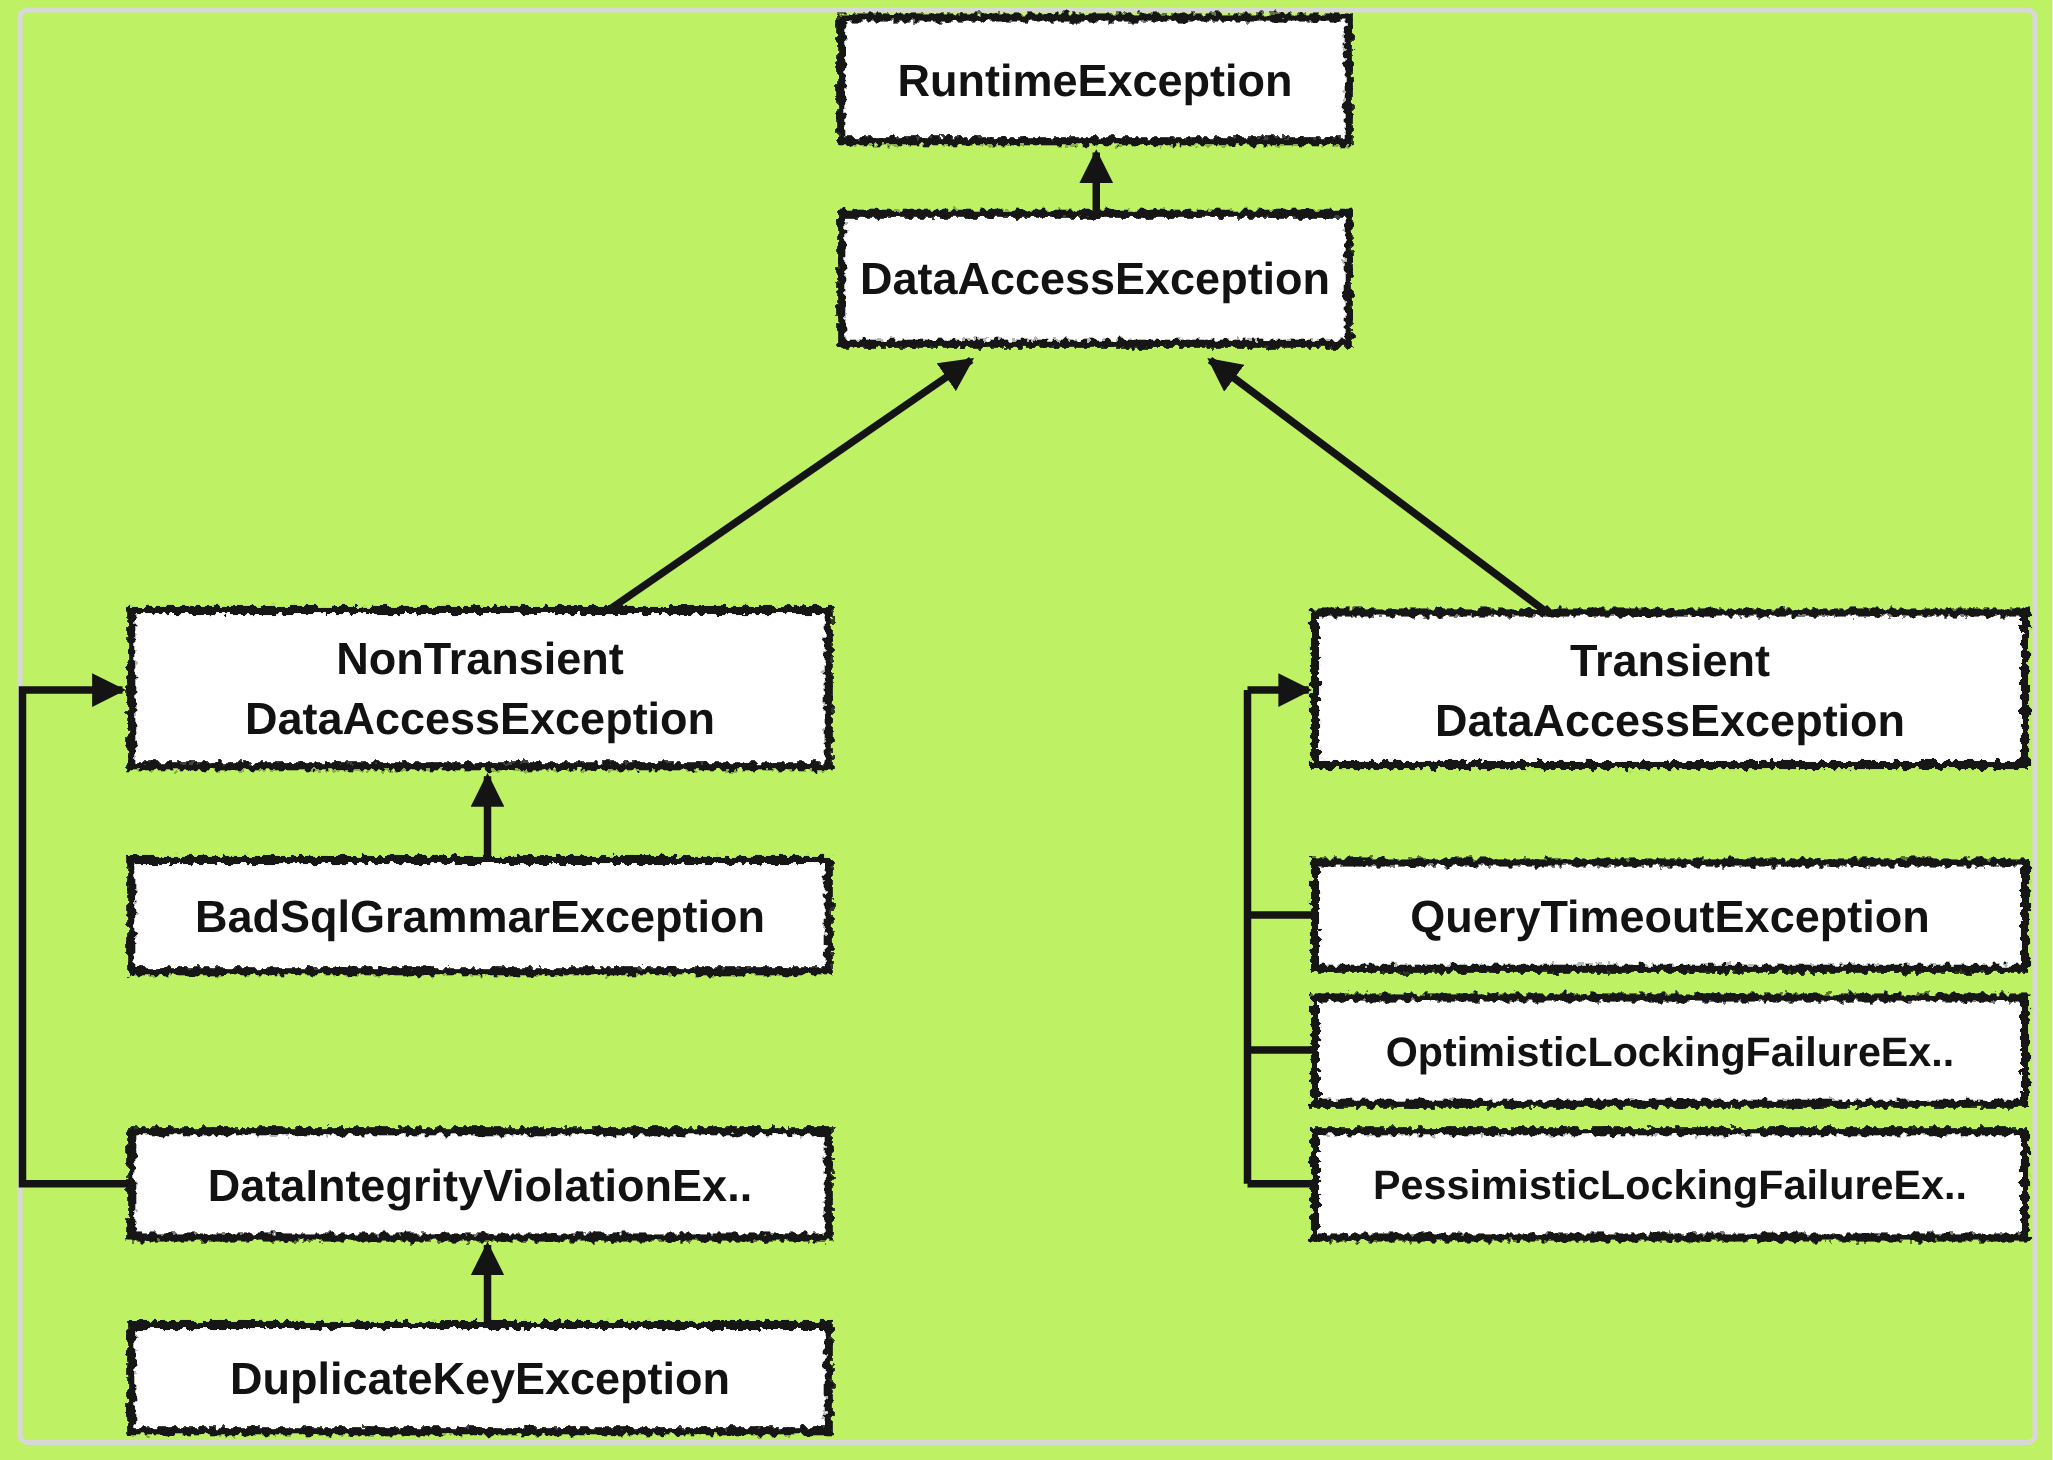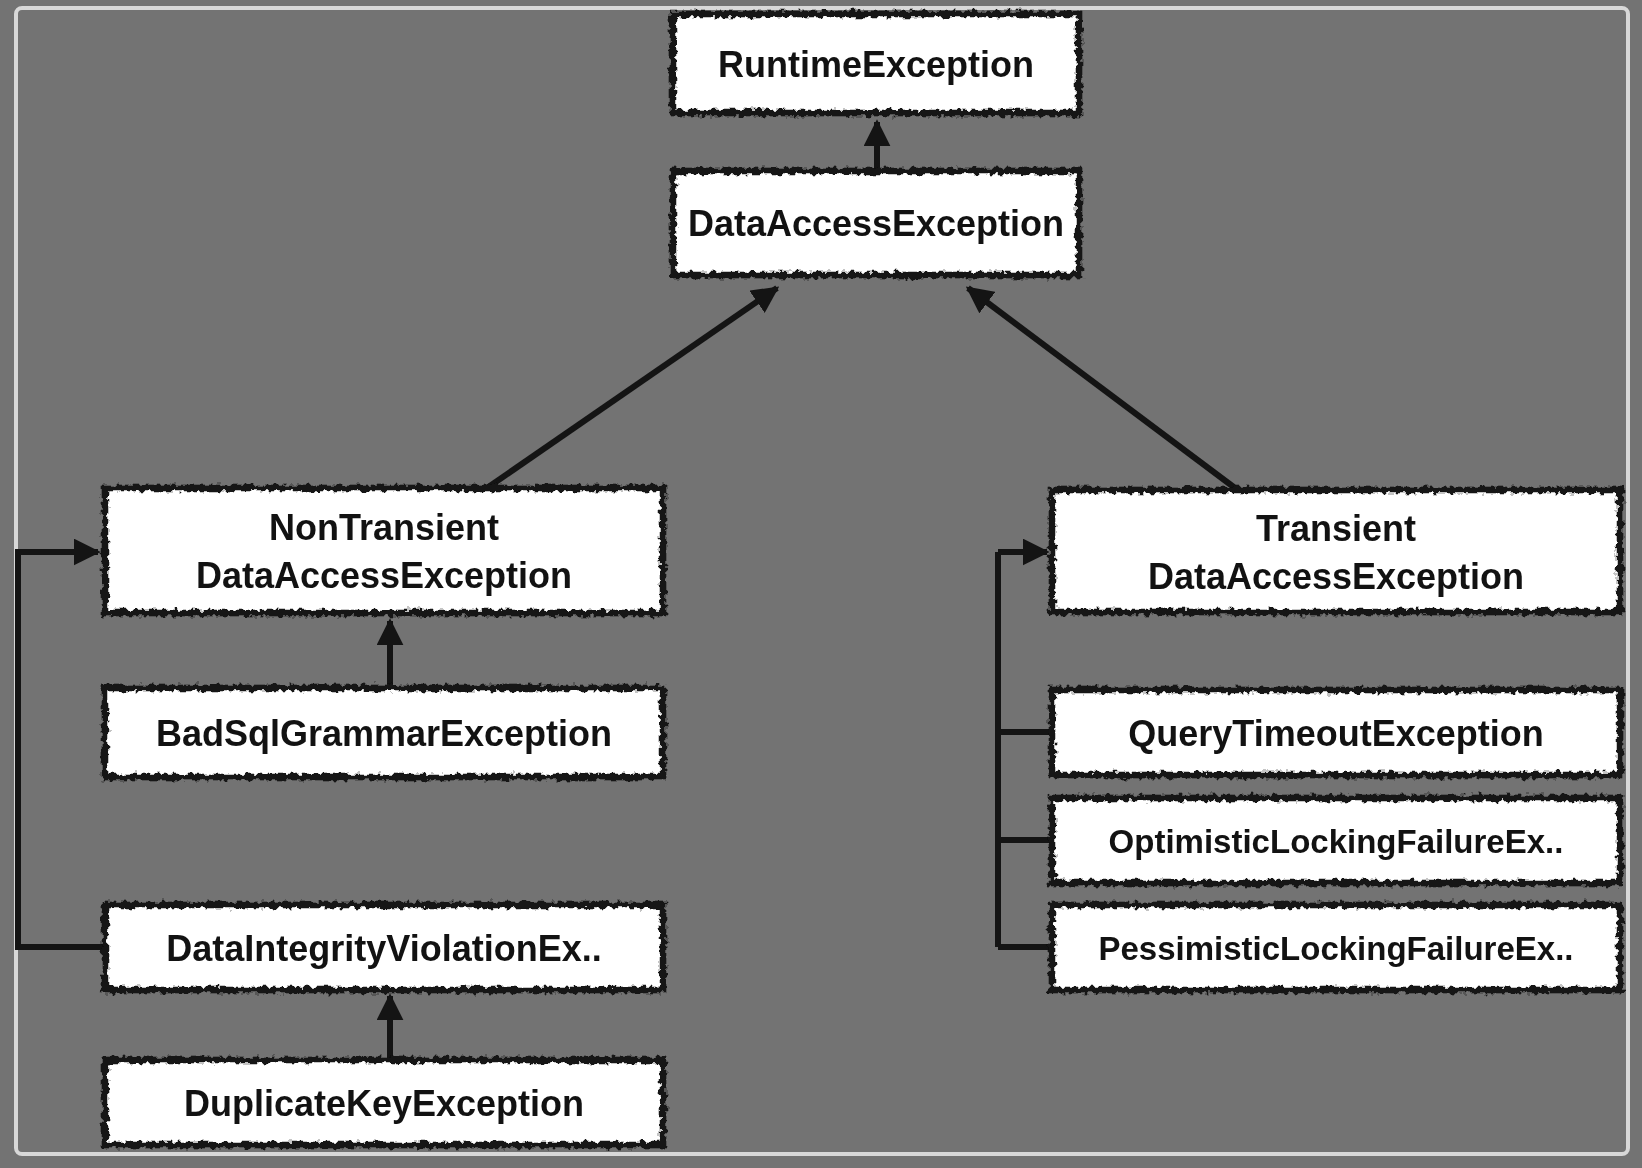--- a/index.html
+++ b/index.html
@@ -4,21 +4,21 @@
 <style>
   html, body {
     margin: 0;
     padding: 0;
     background: #ffffff;
   }
   #canvas {
     position: relative;
     width: 1642px;
     height: 1168px;
-    background: #737373;
+    background: #bef264;
     font-family: "Liberation Sans", sans-serif;
   }
   svg { display: block; }
 
   .node-box {
     fill: #ffffff;
     stroke: #141414;
     stroke-width: 6.5;
     filter: url(#sketch);
   }

